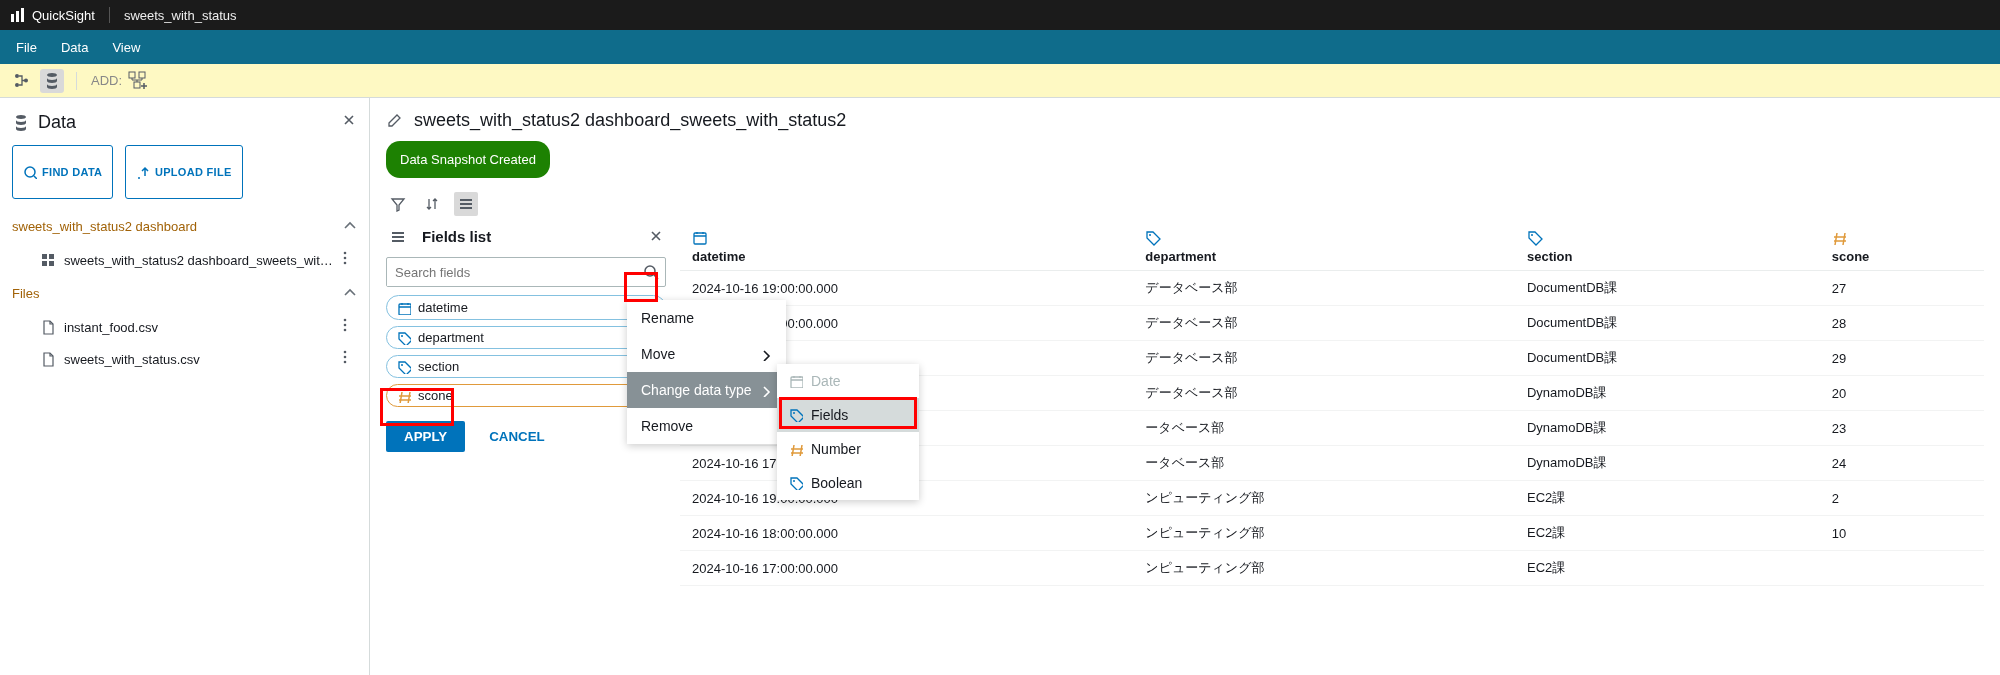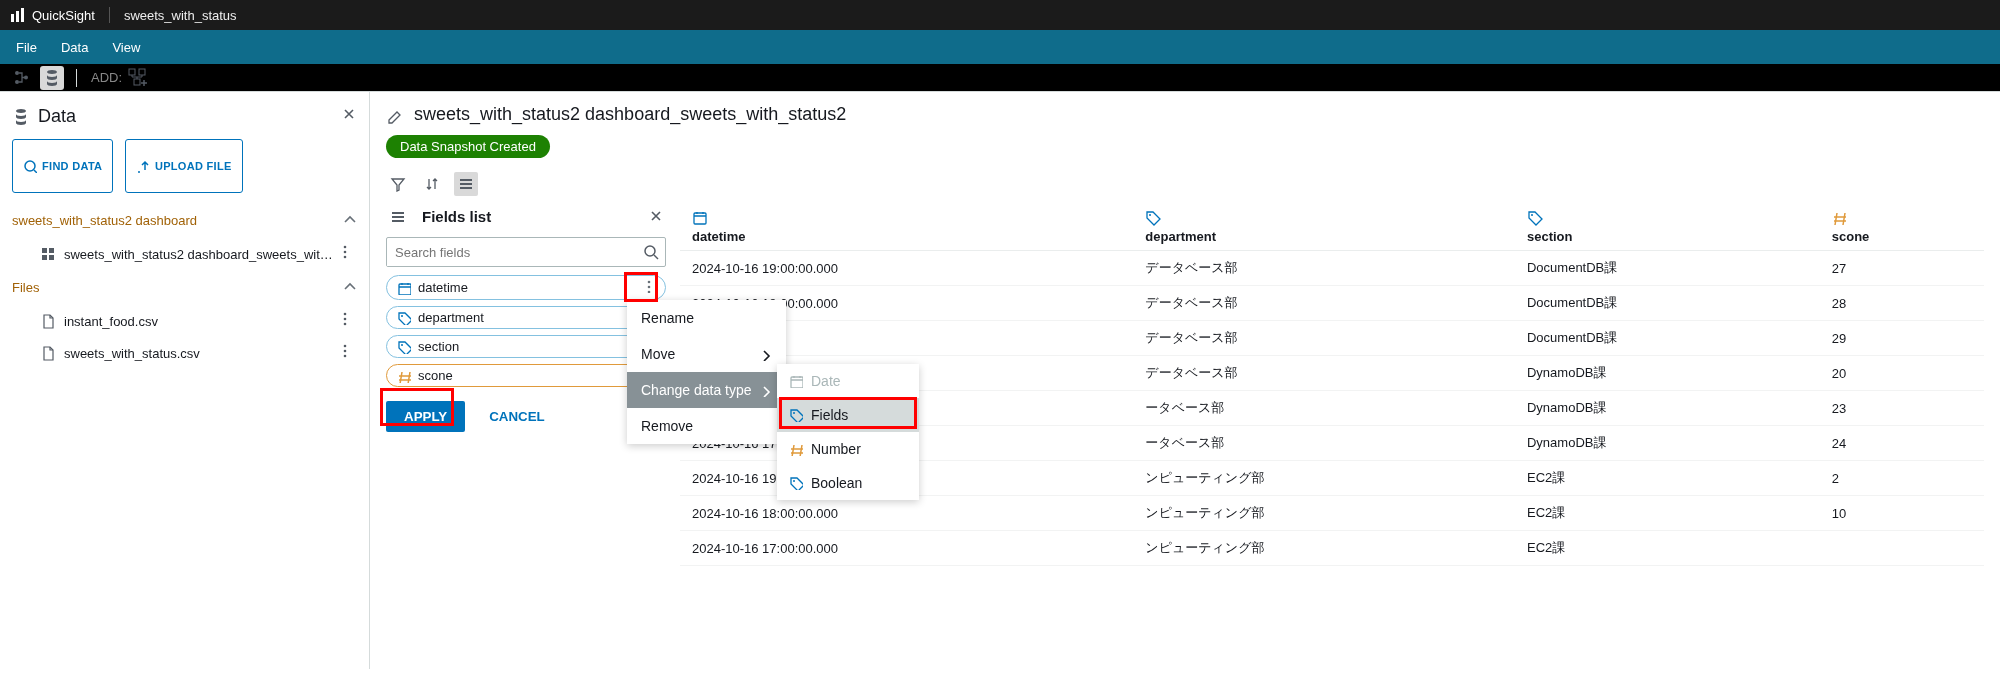--- a/index.html
+++ b/index.html
@@ -4,45 +4,45 @@
 <style>
 *{box-sizing:border-box;margin:0;padding:0;font-family:"Amazon Ember",Arial,sans-serif}
 body{width:2000px;height:675px;background:#fff;overflow:hidden;font-size:13px;color:#16191f}
 .topbar{height:30px;background:#1b1b1b;display:flex;align-items:center;color:#fff;padding:9px 10px;font-size:13px}
 .qs-logo{display:flex;align-items:center;font-weight:500}
 .qs-logo svg{margin-right:6px}
 .vbar{width:1px;height:16px;background:#555;margin:0 14px}
 .dsname{color:#eee;font-weight:400}
 .menubar{height:34px;background:#0f6c8b;display:flex;align-items:center;padding:0 16px;color:#fff}
 .menubar span{margin-right:24px;cursor:pointer}
-.toolbar{height:28px;background:#000000;border-bottom:1px solid #d5dbdb;display:flex;align-items:center;padding:0 10px}
+.toolbar{height:34px;background:#fef9c3;border-bottom:1px solid #d5dbdb;display:flex;align-items:center;padding:0 10px}
 .tool-ico{height:24px;width:24px;display:flex;align-items:center;justify-content:center;border-radius:3px;margin-right:6px;cursor:pointer}
 .tool-ico.active{background:#d9d9d9}
 .tool-label{color:#888;margin-left:8px;margin-right:4px;font-size:13px}
 .content{display:flex;position:relative;height:calc(100% - 98px)}
 .left-pane{width:370px;border-right:1px solid #d5dbdb;padding:14px 12px 0 12px}
 .data-hdr{display:flex;align-items:center;justify-content:space-between;margin-bottom:12px}
 .data-hdr-left{display:flex;align-items:center}
 .data-hdr-left svg{margin-right:8px}
 .data-title{font-size:18px}
 .close-x{font-size:18px;color:#545b64;cursor:pointer}
 .btn-out{display:inline-flex;align-items:center;border:1px solid #0073bb;color:#0073bb;border-radius:3px;padding:19px 10px;font-size:11px;font-weight:700;letter-spacing:.3px;cursor:pointer;margin-right:8px}
 .btn-out svg{margin-right:5px}
 .sec-row{display:flex;align-items:center;justify-content:space-between;padding:8px 0;cursor:pointer}
 .sec-row .nm{font-size:13px;color:#a16207}
 .chev{color:#687078}
 .ds-item{display:flex;align-items:center;justify-content:space-between;padding:6px 4px 6px 28px}
 .ds-item .lbl{display:flex;align-items:center;gap:8px;overflow:hidden}
 .ds-item .lbl span{white-space:nowrap;overflow:hidden;text-overflow:ellipsis;max-width:280px}
 .more-v{color:#545b64;cursor:pointer;font-size:16px}
 .main-pane{flex:1;padding:12px 16px 0 16px;position:relative}
-.title-row{display:flex;align-items:flex-end;margin-bottom:10px}
+.title-row{display:flex;align-items:flex-start;margin-bottom:10px}
 .title-row svg{margin-right:10px}
 .main-title{font-size:18px;color:#16191f}
-.badge{display:inline-block;background:#1d8102;color:#fff;border-radius:14px;padding:4px 14px;font-size:13px;margin-bottom:14px}
+.badge{display:inline-block;background:#1d8102;color:#fff;border-radius:14px;padding:11px 14px;font-size:13px;margin-bottom:14px}
 .view-row{display:flex;align-items:center;gap:10px}
 .mini-ico{width:24px;height:24px;display:flex;align-items:center;justify-content:center;border-radius:2px;cursor:pointer}
 .mini-ico.sel{background:#d9d9d9}
 .content-row{display:flex;margin-top:6px}
 .fields-panel{width:280px;background:#fff;margin-right:14px}
 .fields-hdr{display:flex;align-items:center;justify-content:space-between;padding:6px 4px}
 .fields-hdr .t{display:flex;align-items:center;gap:16px;font-weight:700;font-size:15px}
 .search-wrap{display:flex;align-items:center;border:1px solid #aab7b8;border-radius:2px;margin-top:6px}
 .search-wrap input{flex:1;border:none;outline:none;padding:6px 8px;font-size:13px;color:#555}
 .search-wrap .sico{width:28px;height:28px;display:flex;align-items:center;justify-content:center}

